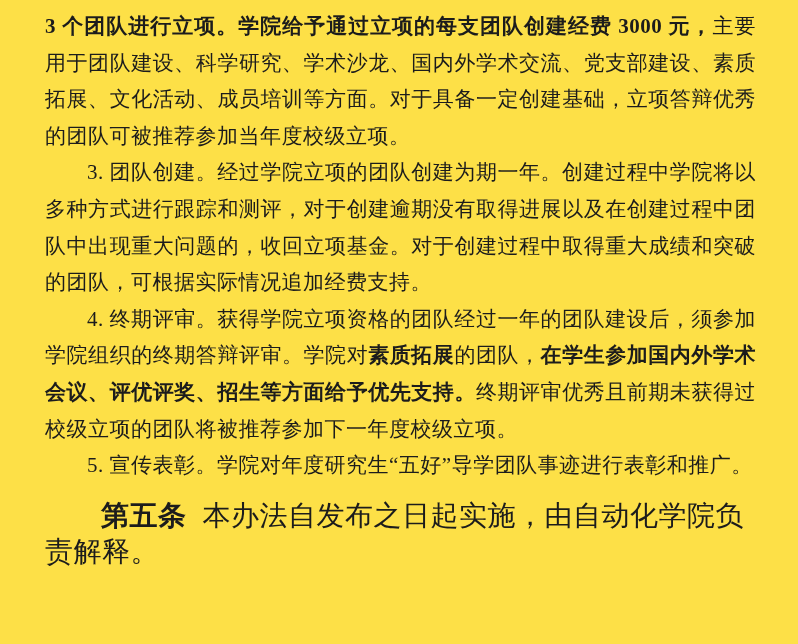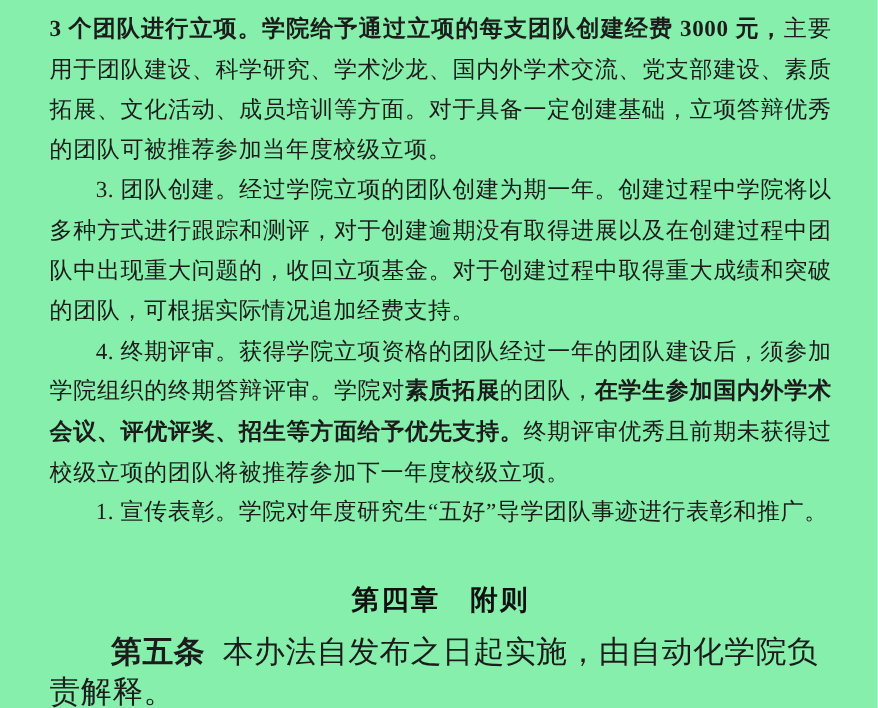--- a/index.html
+++ b/index.html
@@ -5,21 +5,21 @@
   html, body {
     margin: 0;
     padding: 0;
     background: #ffffff;
   }
   .page {
     position: relative;
     width: 798px;
     height: 644px;
     box-sizing: border-box;
-    background: #86efac;
+    background: #fde047;
     color: #1c1c1c;
     padding: 8px 42px 0 45px;
     overflow: hidden;
     font-family: "Liberation Serif", "DejaVu Serif", serif;
   }
   .para {
     margin: 0;
     font-size: 21px;
     line-height: 36.6px;
     letter-spacing: 0.5px;
@@ -58,19 +58,18 @@
 <body>
 
 <div class="page">
 
   <p class="para"><span class="b">3 个团队进行立项。学院给予通过立项的每支团队创建经费 3000 元，</span><span>主要用于团队建设、科学研究、学术沙龙、国内外学术交流、党支部建设、素质拓展、文化活动、成员培训等方面。对于具备一定创建基础，立项答辩优秀的团队可被推荐参加当年度校级立项。</span></p>
 
   <p class="para indent"><span>3. 团队创建。经过学院立项的团队创建为期一年。创建过程中学院将以多种方式进行跟踪和测评，对于创建逾期没有取得进展以及在创建过程中团队中出现重大问题的，收回立项基金。对于创建过程中取得重大成绩和突破的团队，可根据实际情况追加经费支持。</span></p>
 
   <p class="para indent"><span>4. 终期评审。获得学院立项资格的团队经过一年的团队建设后，须参加学院组织的终期答辩评审。学院对</span><span class="b">素质拓展</span><span>的团队，</span><span class="b">在学生参加国内外学术会议、评优评奖、招生等方面给予优先支持。</span><span>终期评审优秀且前期未获得过校级立项的团队将被推荐参加下一年度校级立项。</span></p>
 
-  <p class="para indent"><span>1. 宣传表彰。学院对年度研究生“五好”导学团队事迹进行表彰和推广。</span></p>
+  <p class="para indent"><span>5. 宣传表彰。学院对年度研究生“五好”导学团队事迹进行表彰和推广。</span></p>
 
-  <h2 class="chapter">第四章　附则</h2>
 
   <p class="closing"><span class="label">第五条</span><span>本办法自发布之日起实施，由自动化学院负责解释。</span></p>
 
 </div>
 
 </body></html>

